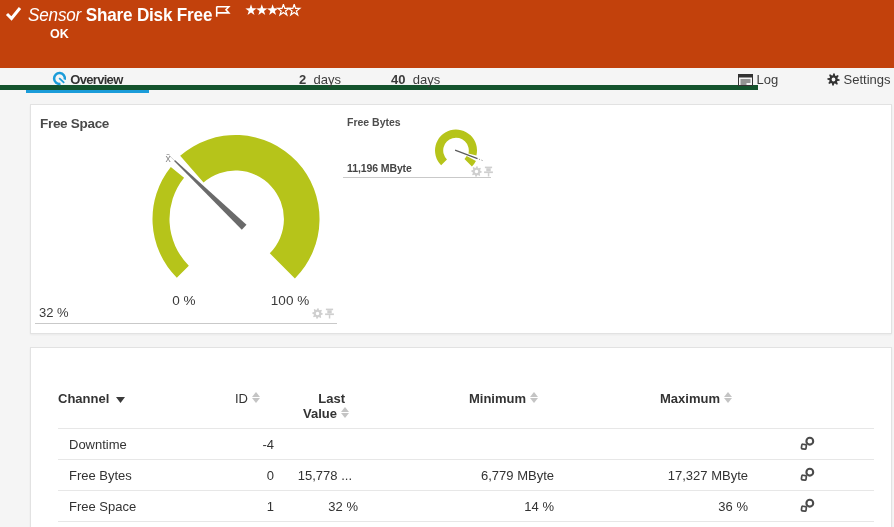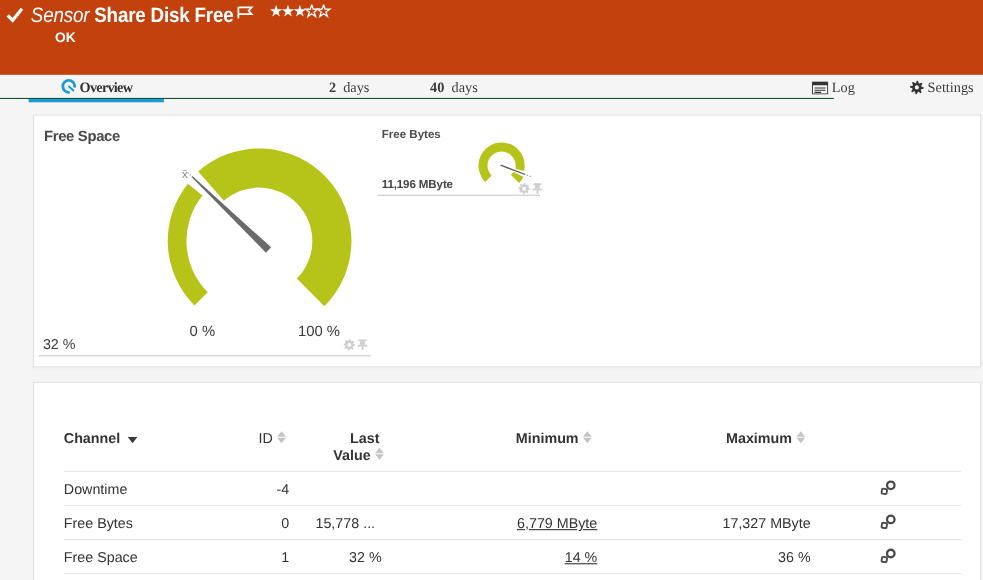--- a/index.html
+++ b/index.html
@@ -4,37 +4,37 @@
 <style>
 * { margin:0; padding:0; box-sizing:border-box; }
 html,body { width:894px; height:527px; overflow:hidden; background:#f5f5f5;
   font-family:"Liberation Sans", sans-serif; }
 #hdr { position:absolute; left:0; top:0; width:894px; height:68px; background:#c2410c; }
 #hdr .t { position:absolute; left:28px; top:4px; font-size:19px; color:#fff; letter-spacing:-0.2px; transform:scaleX(0.9); transform-origin:0 0; white-space:nowrap; }
 #hdr .t .it { font-style:italic; font-weight:400; }
 #hdr .t .b { font-weight:700; }
 #hdr .ok { position:absolute; left:50px; top:27px; font-size:12.5px; font-weight:700; color:#fff; }
 #tabs { position:absolute; left:0; top:52px; width:758px; height:38px;
-  border-bottom:1px solid #14532d; font-size:13px; color:#3c3c3c;font-family:Liberation Serif, serif; }
+  border-bottom:5px solid #14532d; font-size:13px; color:#3c3c3c; }
 .tab { position:absolute; top:0; height:38px; line-height:55px; white-space:nowrap; }
 .tab svg { vertical-align:-2px; }
 #ovtab { left:26px; width:123px; text-align:center; font-weight:700; color:#333; letter-spacing:-0.7px; }
 #ovtab::after { content:''; position:absolute; left:0; top:37.5px; width:123px; height:3px; background:#1b9cd9; }
 .pnl { position:absolute; background:#fff; border:1px solid #e2e2e2; box-shadow:0 1px 2px rgba(0,0,0,0.05); }
 #p1 { left:30px; top:104px; width:862px; height:230px; }
 #p2 { left:30px; top:347px; width:862px; height:200px; border-bottom:none; }
 .gtitle1 { position:absolute; left:40px; top:116px; font-size:13.5px; font-weight:700; letter-spacing:-0.3px; color:#4a4a4a; }
 .gtitle2 { position:absolute; left:347px; top:116px; font-size:10.5px; font-weight:700; color:#4d4d4d; }
 .glabel { position:absolute; font-size:13.5px; color:#3a3a3a; }
 .gval { position:absolute; font-size:13px; color:#3a3a3a; }
 .gline { position:absolute; height:1px; background:#c9c9c9; }
 .tline { position:absolute; left:28px; width:816px; height:1px; background:#e7e7e7; }
-.cell { position:absolute; white-space:nowrap; }
+.cell { position:absolute; white-space:nowrap;margin-left:11px; }
 .r2 { width:68px; text-align:right; }
-.r4 { left:400px; width:113px; text-align:right;text-decoration:underline; }
+.r4 { left:400px; width:113px; text-align:right; }
 .r5 { left:600px; width:107px; text-align:right; }
 .lnk { position:absolute; left:770px; }
 .si { display:inline-block; width:9px; height:11px; position:relative; margin-left:4px; }
 .si::before { content:""; position:absolute; left:0; top:0; border-left:4.5px solid transparent;
   border-right:4.5px solid transparent; border-bottom:5px solid #c4c4c4; }
 .si::after { content:""; position:absolute; left:0; top:6px; border-left:4.5px solid transparent;
   border-right:4.5px solid transparent; border-top:5px solid #c4c4c4; }
 </style>
 </head>
 <body>

